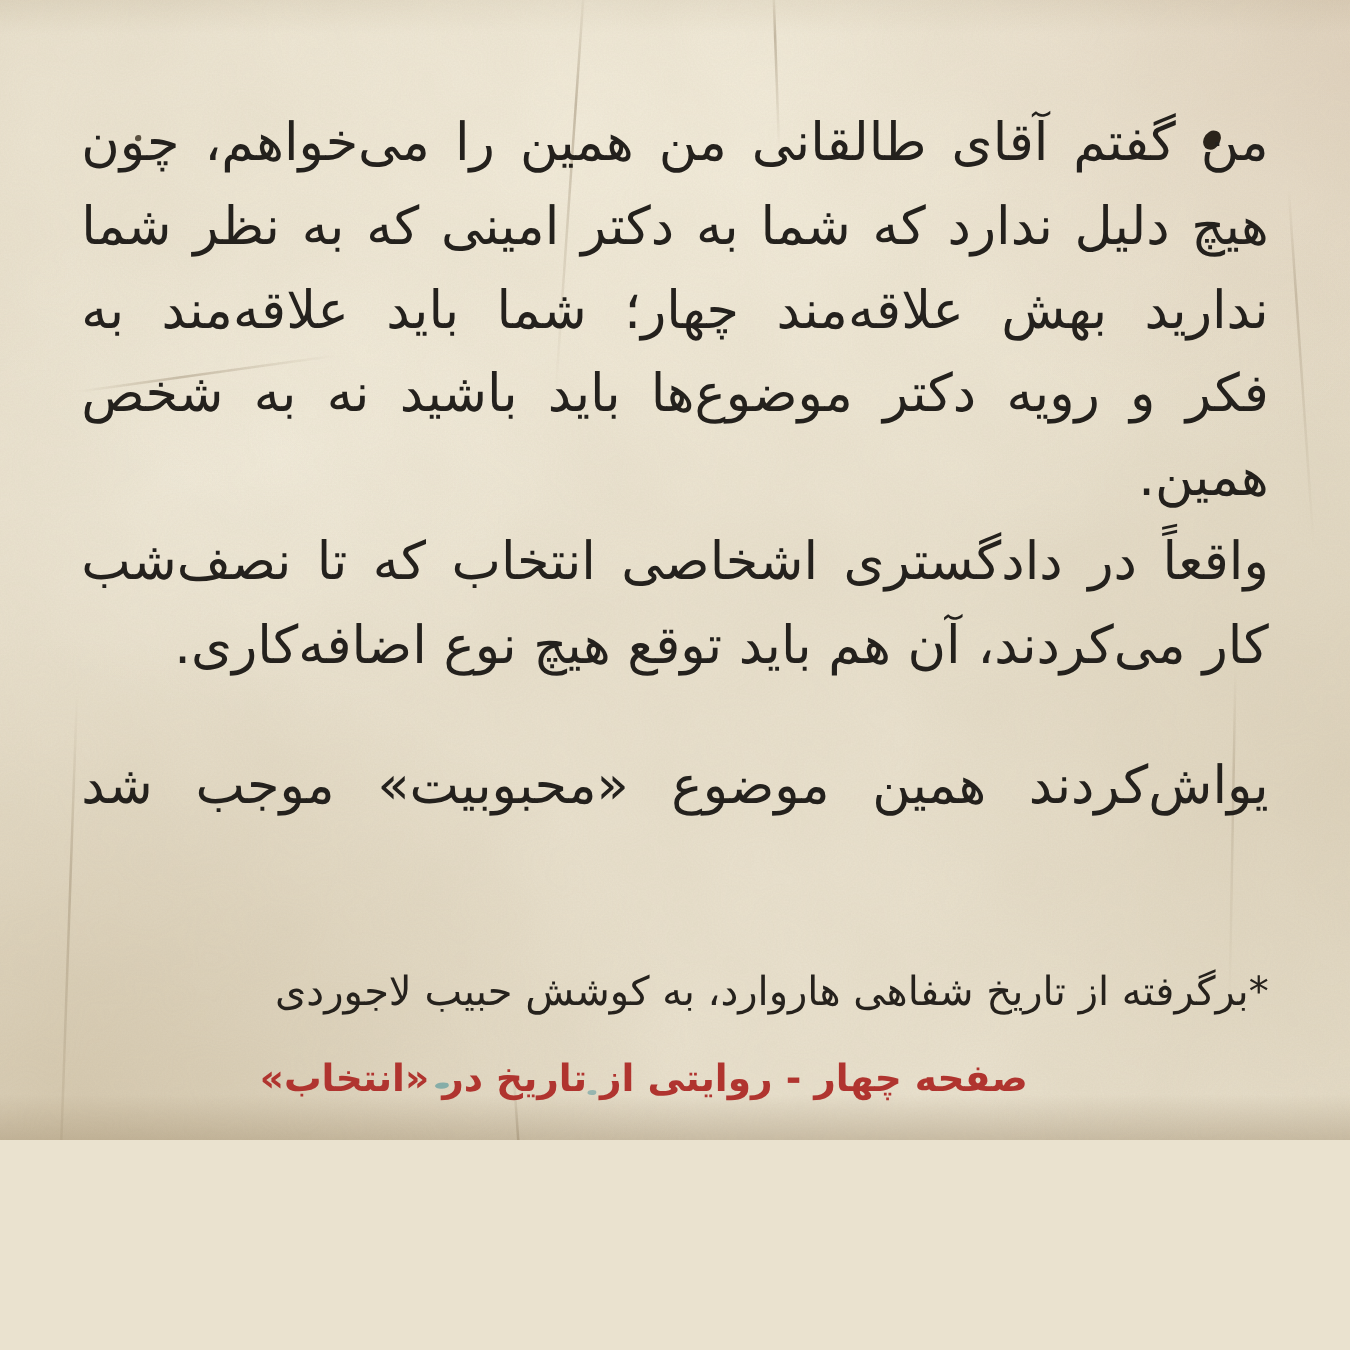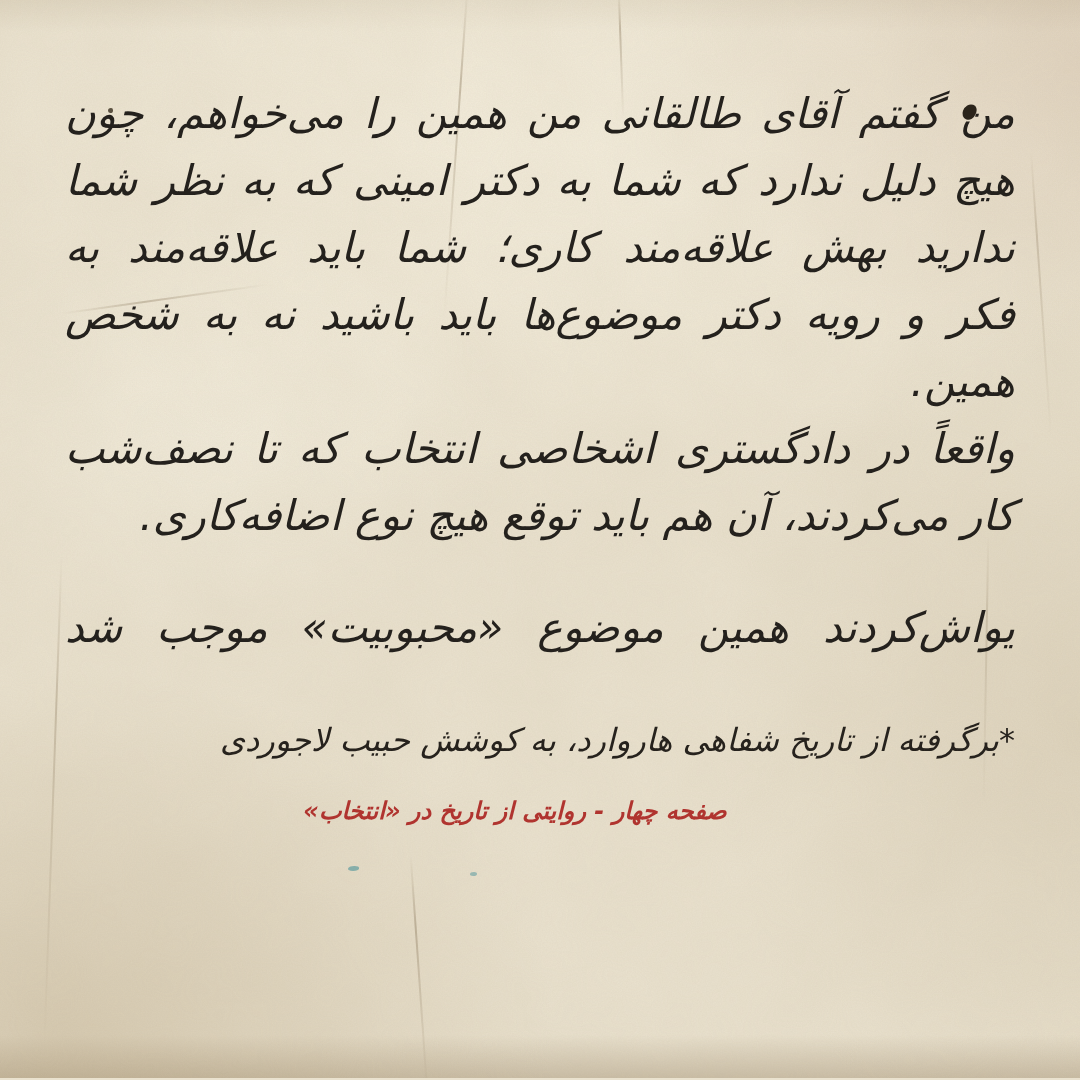--- a/index.html
+++ b/index.html
@@ -3,33 +3,32 @@
 <meta charset="utf-8">
 <style>
   html, body {
     margin: 0;
     padding: 0;
     background: #eae2cf;
   }
   .card {
     position: relative;
     width: 1080px;
-    height: 1078px;
+    height: 912px;
     overflow: hidden;
     direction: rtl;
     font-family: "DejaVu Sans", sans-serif;
     background:
       radial-gradient(ellipse 900px 520px at 50% 14%, rgba(252,247,232,0.55), rgba(252,247,232,0) 70%),
       radial-gradient(ellipse 700px 520px at 6% 96%, rgba(168,146,108,0.30), rgba(168,146,108,0) 70%),
       radial-gradient(ellipse 620px 420px at 100% 6%, rgba(193,162,138,0.26), rgba(193,162,138,0) 72%),
       radial-gradient(ellipse 520px 640px at 100% 68%, rgba(175,155,120,0.20), rgba(175,155,120,0) 70%),
       radial-gradient(ellipse 420px 300px at 20% 40%, rgba(255,252,240,0.35), rgba(255,252,240,0) 70%),
       linear-gradient(to bottom, rgba(150,130,95,0.14), rgba(150,130,95,0) 3%, rgba(150,130,95,0) 96%, rgba(134,112,80,0.32)),
       #eae2cf;
-    font-style: italic;
   }
   .grain {
     position: absolute;
     inset: 0;
     z-index: 1;
     pointer-events: none;
   }
   .crease {
     position: absolute;
     z-index: 2;
@@ -74,29 +73,29 @@
     text-align-last: justify;
     letter-spacing: 0;
   }
   .line.end {
     text-align-last: right;
   }
   .group-2 {
     margin-top: 45px;
   }
   .credit {
-    margin-top: 55px;
+    margin-top: 108px;
     font-size: 32px;
     line-height: 48px;
     color: #26221d;
     text-align: right;
   }
   .footer-line {
     margin-top: 32px;
-    font-size: 24px;
+    font-size: 30px;
     line-height: 30px;
     font-weight: bold;
     color: #b0342f;
     text-align: center;
     transform: translateX(-25px);
   }
 </style>
 </head>
 <body>
 
@@ -125,21 +124,21 @@
   <div class="speck s1"></div>
   <div class="speck s2"></div>
   <div class="speck s3"></div>
   <div class="speck s4"></div>
 
   <div class="content">
 
     <div class="group-1">
       <div class="line">من گفتم آقای طالقانی من همین را می‌خواهم، چون</div>
       <div class="line">هیچ دلیل ندارد که شما به دکتر امینی که به نظر شما</div>
-      <div class="line">ندارید بهش علاقه‌مند کاری؛ شما باید علاقه‌مند به</div>
+      <div class="line">ندارید بهش علاقه‌مند چهار؛ شما باید علاقه‌مند به</div>
       <div class="line">فکر و رویه دکتر موضوع‌ها باید باشید نه به شخص</div>
       <div class="line end">همین.</div>
       <div class="line">واقعاً در دادگستری اشخاصی انتخاب که تا نصف‌شب</div>
       <div class="line end">کار می‌کردند، آن هم باید توقع هیچ نوع اضافه‌کاری.</div>
     </div>
 
     <div class="group-2">
       <div class="line">یواش‌کردند همین موضوع «محبوبیت» موجب شد</div>
     </div>
 

